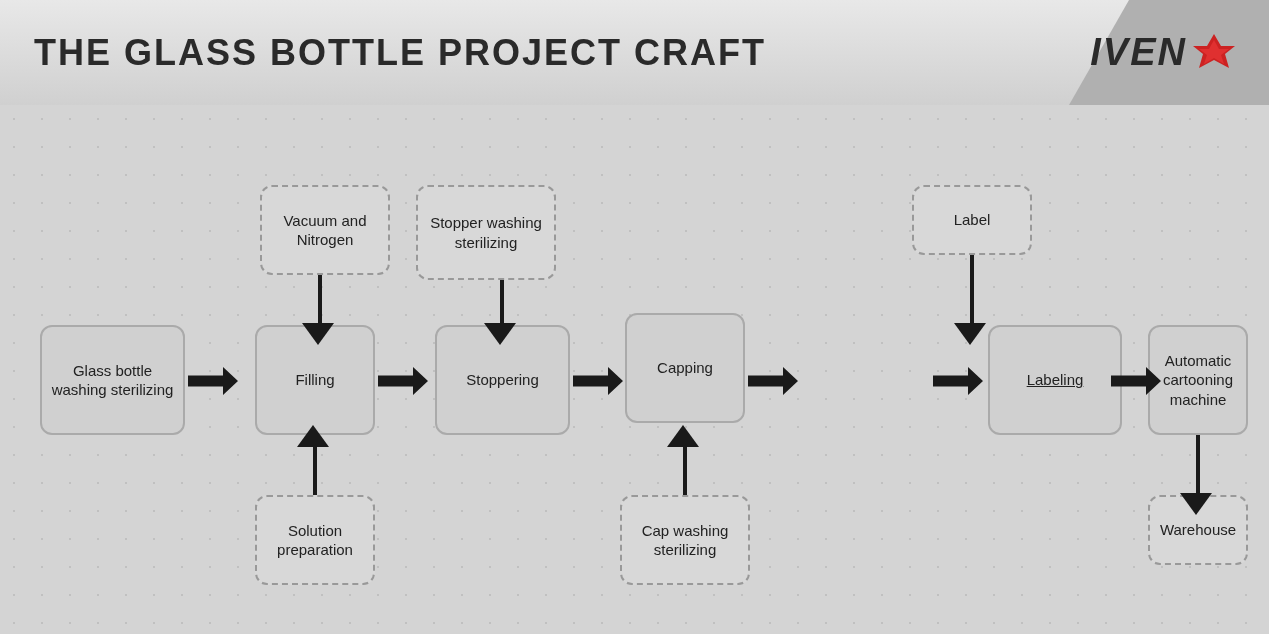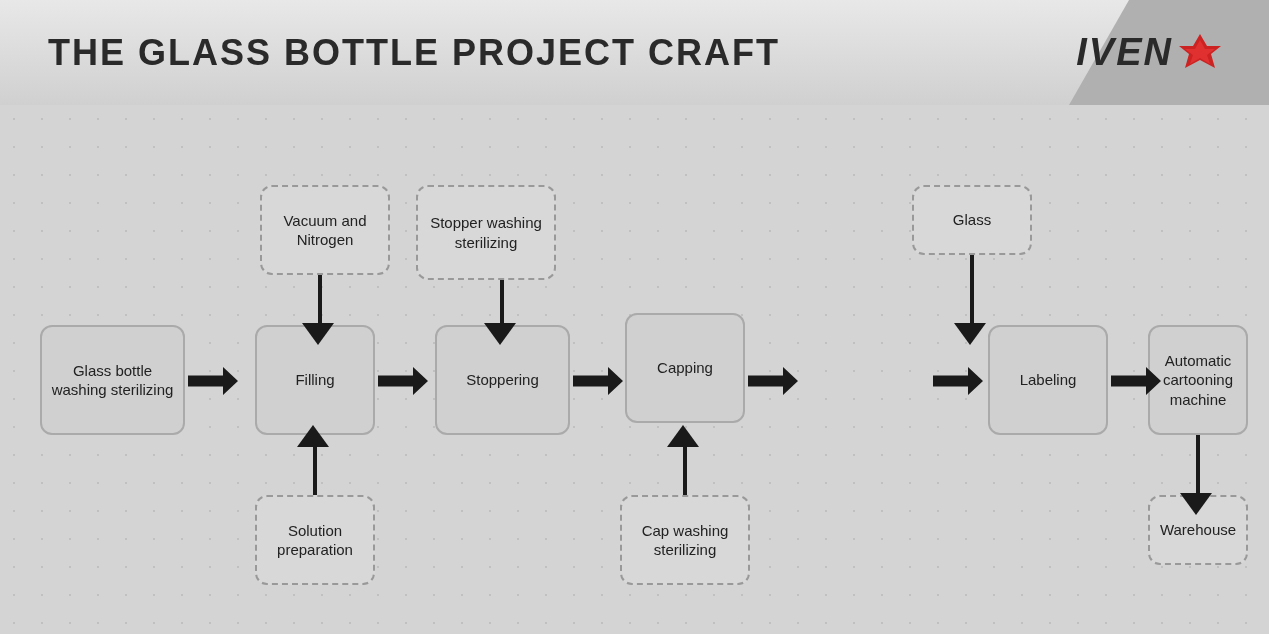--- a/index.html
+++ b/index.html
@@ -17,21 +17,21 @@
     }
 
     
     .top-bar {
       position: absolute;
       top: 0; left: 0; right: 0;
       height: 105px;
       background: linear-gradient(to bottom, #e8e8e8 0%, #d0d0d0 100%);
       display: flex;
       align-items: center;
-      padding: 0 48px;
+      padding: 0 34px;
     }
 
     .title {
       font-size: 36px;
       font-weight: bold;
       color: #2a2a2a;
       letter-spacing: 2px;
       flex: 1;
     }
 
@@ -123,41 +123,41 @@
 
   <div class="box" style="left: 260px; top: 80px; width: 130px; height: 90px;">
     <span>Vacuum and Nitrogen</span>
   </div>
 
   <div class="box" style="left: 416px; top: 80px; width: 140px; height: 95px;">
     <span>Stopper washing sterilizing</span>
   </div>
 
   <div class="box" style="left: 912px; top: 80px; width: 120px; height: 70px;">
-    <span>Glass</span>
+    <span>Label</span>
   </div>
 
   <div class="box solid" style="left: 40px; top: 220px; width: 145px; height: 110px;">
     <span>Glass bottle washing sterilizing</span>
   </div>
 
   <div class="box solid" style="left: 255px; top: 220px; width: 120px; height: 110px;">
     <span>Filling</span>
   </div>
 
   <div class="box solid" style="left: 435px; top: 220px; width: 135px; height: 110px;">
     <span>Stoppering</span>
   </div>
 
   <div class="box solid" style="left: 625px; top: 208px; width: 120px; height: 110px;">
     <span>Capping</span>
   </div>
 
 
-  <div class="box solid" style="left: 988px; top: 220px; width: 120px; height: 110px;">
+  <div class="box solid" style="left: 988px; top: 220px; width: 134px; height: 110px; text-decoration: underline;">
     <span>Labeling</span>
   </div>
 
   <div class="box solid" style="left: 1148px; top: 220px; width: 100px; height: 110px;">
     <span>Automatic cartooning machine</span>
   </div>
 
   <div class="box" style="left: 255px; top: 390px; width: 120px; height: 90px;">
     <span>Solution preparation</span>
   </div>

